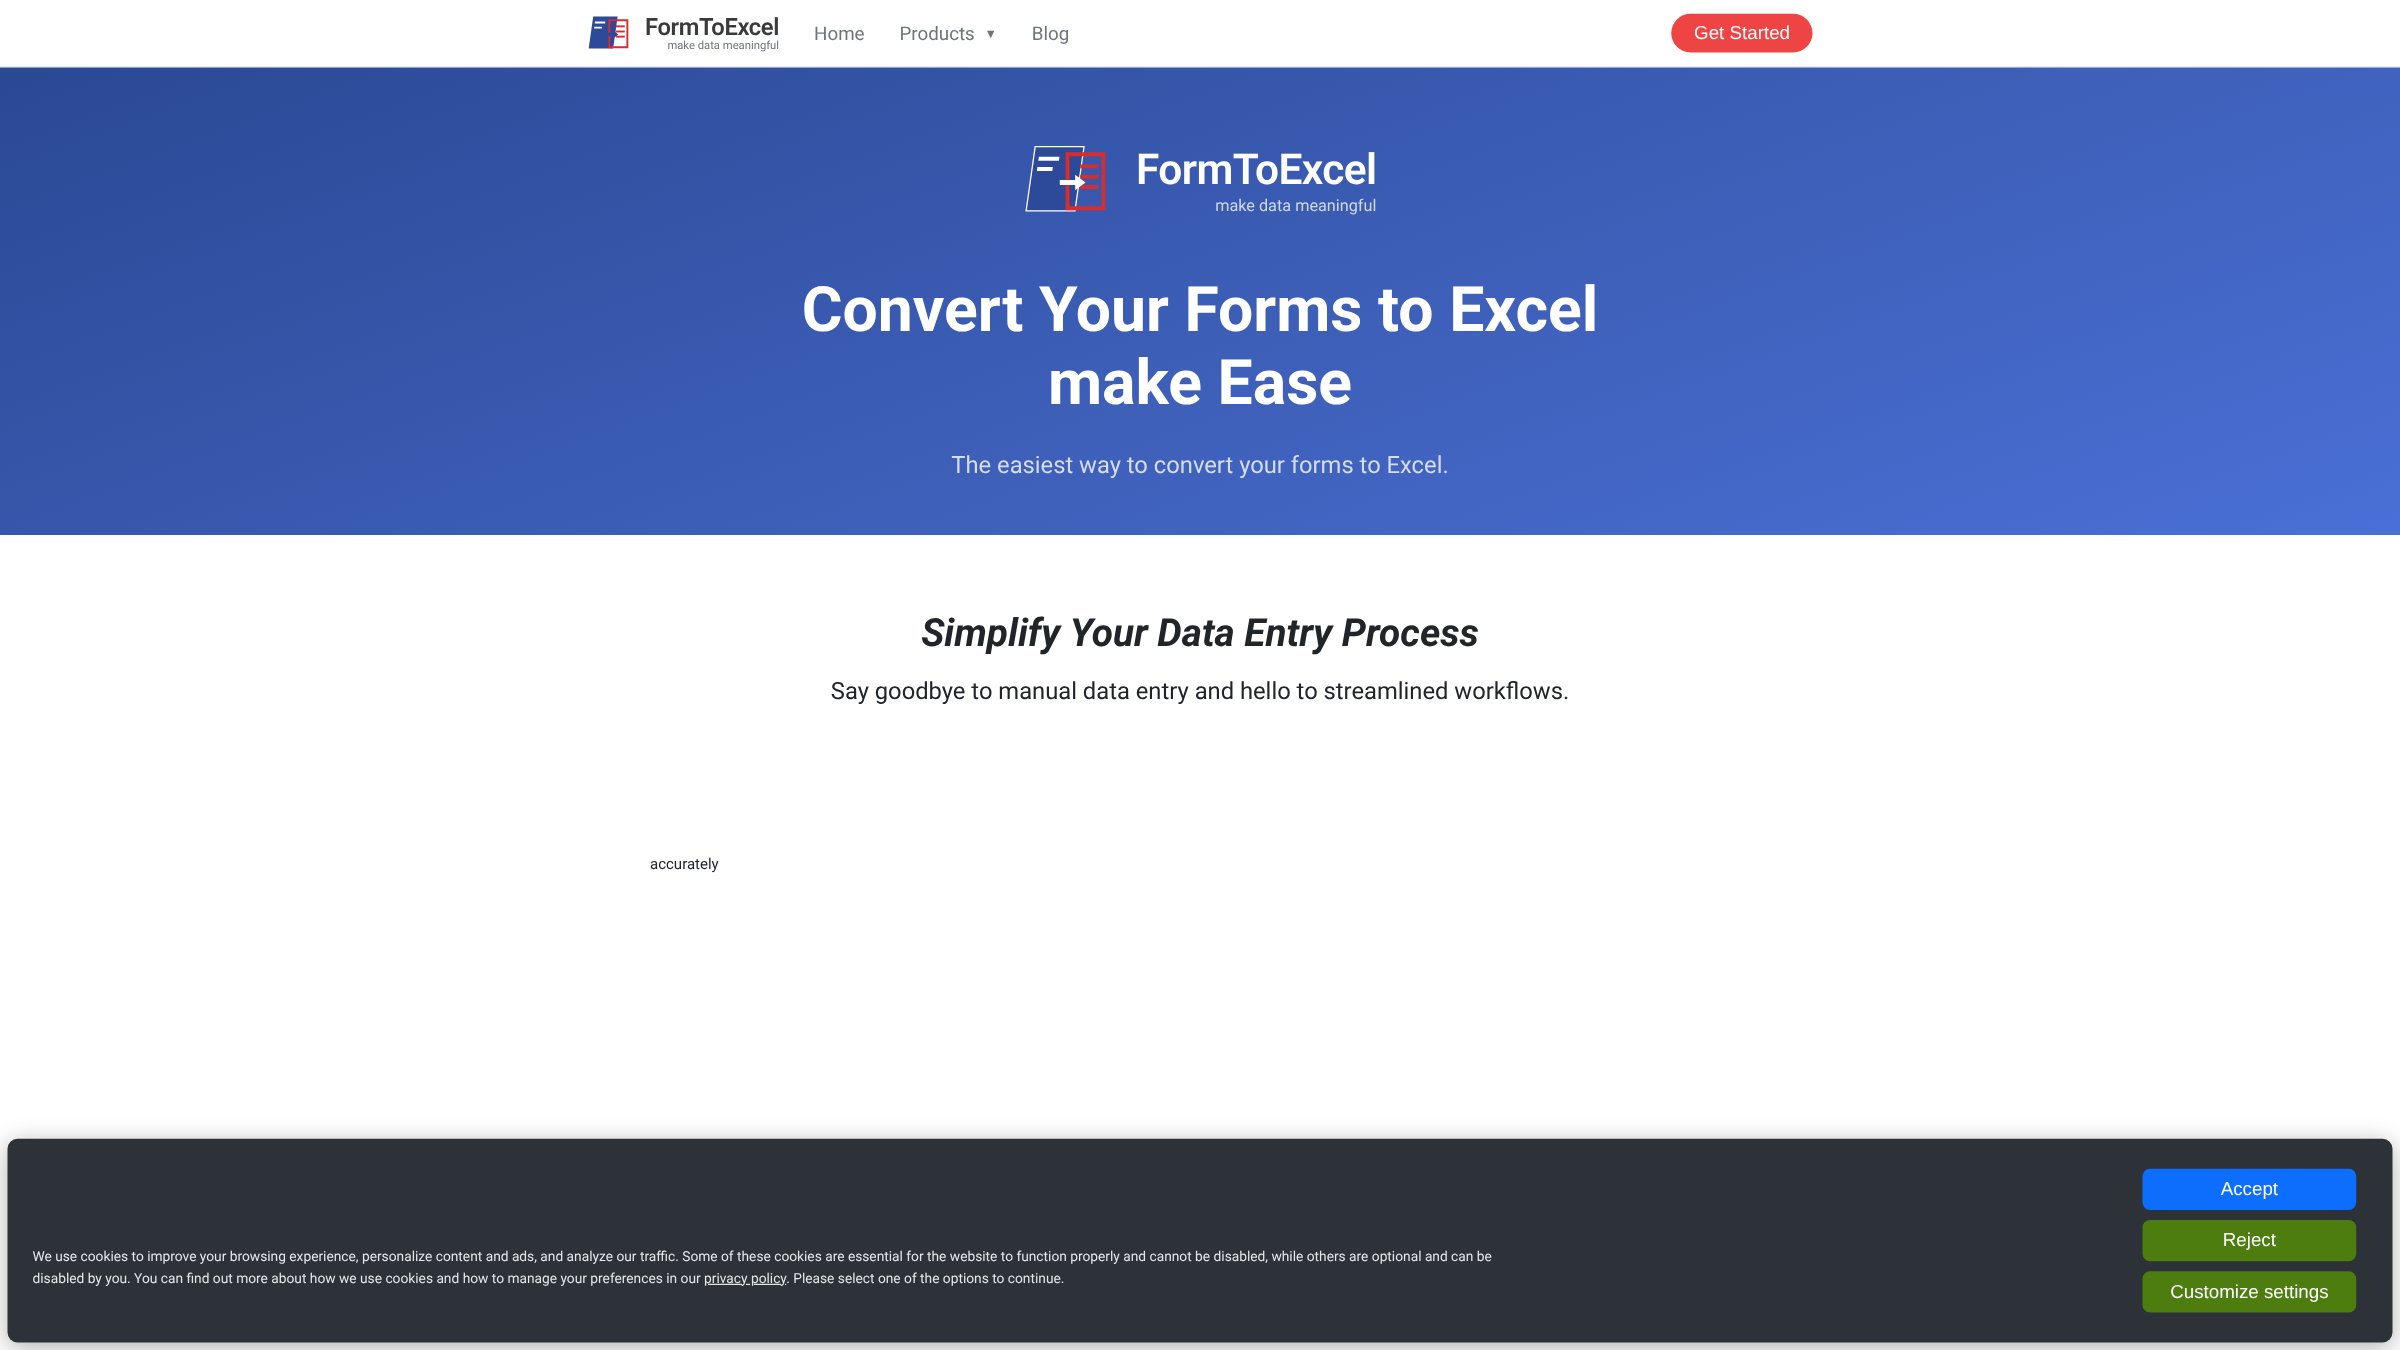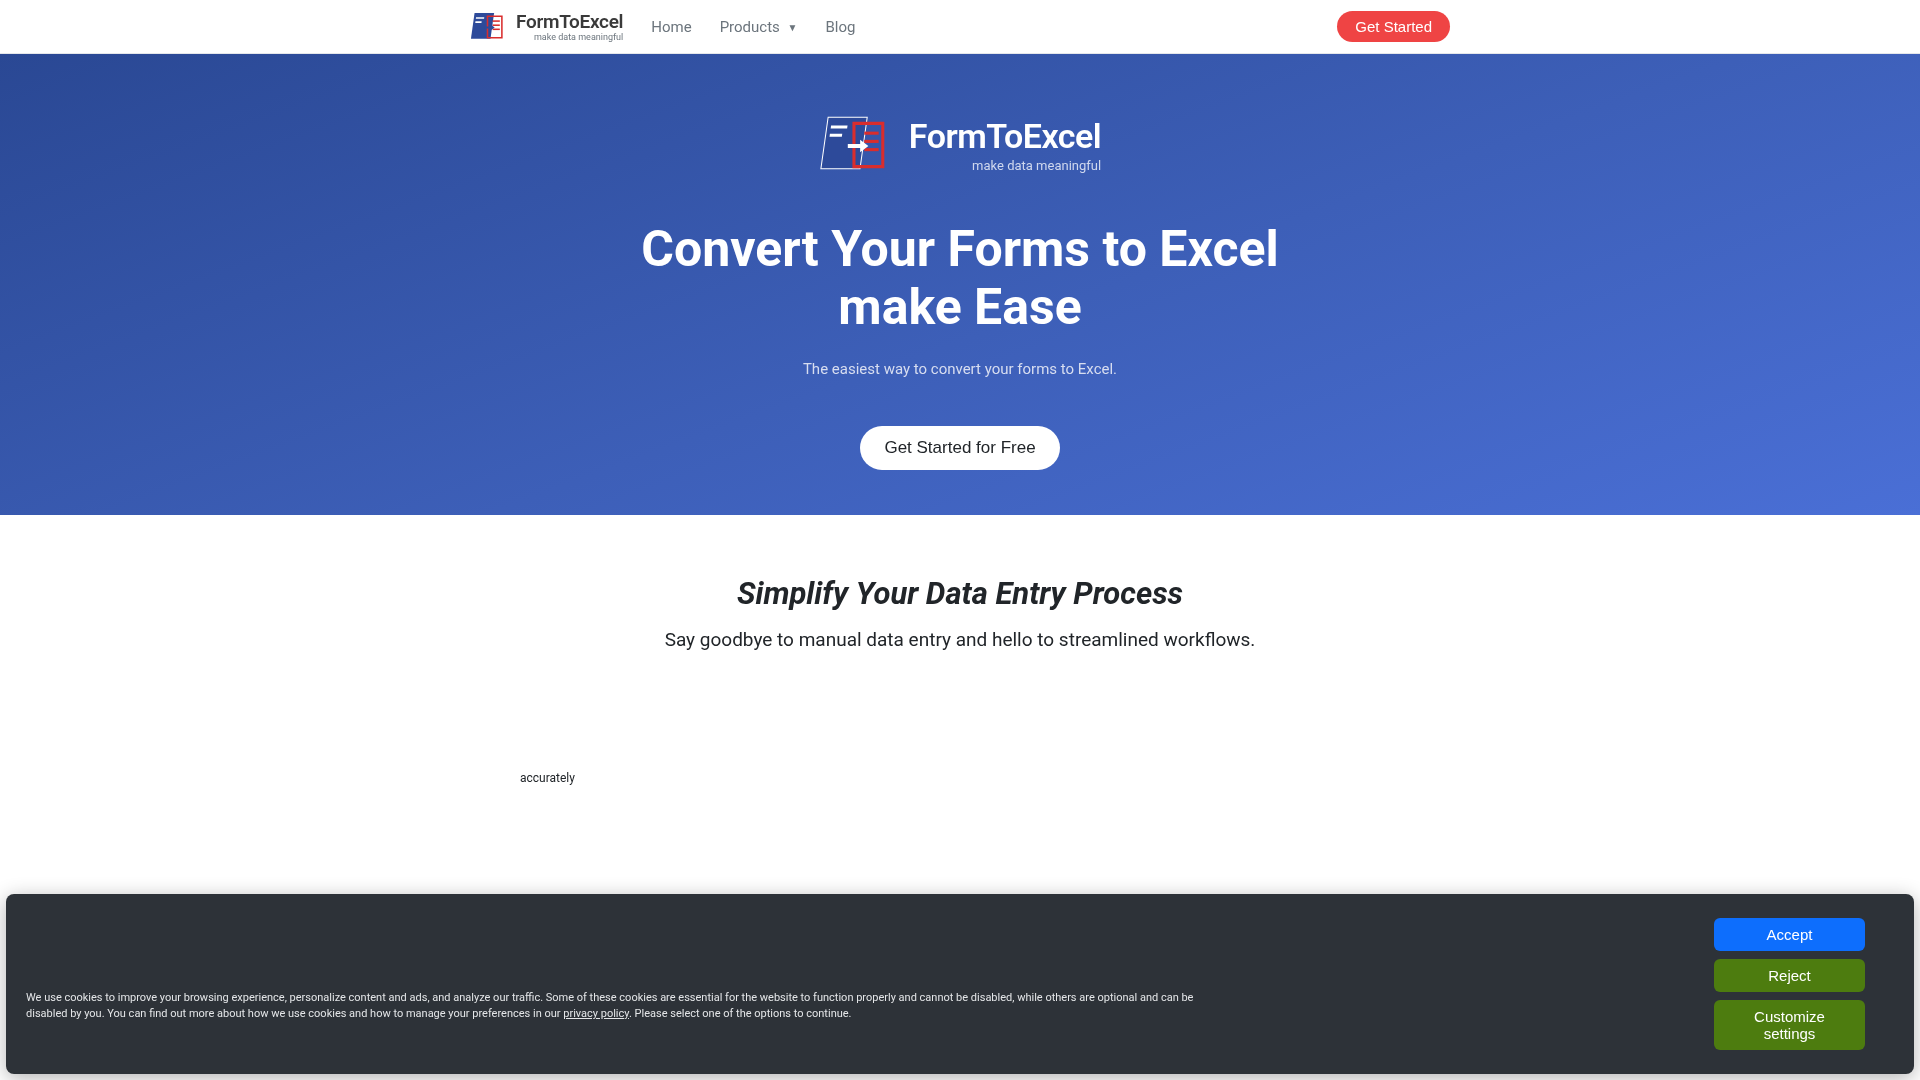--- a/index.html
+++ b/index.html
@@ -20,21 +20,21 @@
   .logo-small-title { font-size: 19px; font-weight: 600; color: #3a3a3a; letter-spacing: -0.3px; }
   .logo-small-tag { font-size: 9px; color: #6c757d; align-self: flex-end; margin-top: 2px; }
 
   
   .hero { background: linear-gradient(160deg, #2a4894 0%, #3d5fb8 55%, #4a6fd6 100%); color: #fff; text-align: center; padding: 55px 20px 45px; }
   .hero-logo { display: inline-flex; align-items: center; gap: 18px; margin-bottom: 40px; }
   .hero-logo-text { display: flex; flex-direction: column; align-items: flex-start; line-height: 1; }
   .hero-logo-title { font-size: 34px; font-weight: 600; color: #fff; letter-spacing: -0.5px; }
   .hero-logo-tag { font-size: 13px; color: #cfd8ee; margin-top: 6px; align-self: flex-end; }
   .hero-headline { font-size: 50px; font-weight: 700; line-height: 1.15; max-width: 640px; margin: 0 auto 24px; }
-  .hero-sub { font-size: 15px; color: #d7ddf0; margin-bottom: 48px; }
+  .hero-sub { font-size: 19px; color: #d7ddf0; }
   .btn-light { background: #fff; color: #212529; border: none; border-radius: 22px; padding: 12px 24px; font-size: 17px; cursor: pointer; }
 
   
   .section { text-align: center; padding: 60px 20px 40px; }
   .section-title { font-size: 31px; font-weight: 700; margin-bottom: 16px; font-style: italic; }
   .section-sub { font-size: 19px; color: #212529; }
 
   
   .features { max-width: 980px; margin: 80px auto 0; padding: 0 20px; text-align: left; }
   .feature-text { font-size: 12px; color: #212529; max-width: 260px; margin-left: 30px; }
@@ -43,21 +43,21 @@
   .cookie-banner {
     position: fixed; left: 6px; right: 6px; bottom: 6px;
     background: #2d3238; color: #e4e6e8; border-radius: 8px;
     display: flex; align-items: center; justify-content: space-between;
     padding: 24px 20px; gap: 40px;
     box-shadow: 0 4px 20px rgba(0,0,0,0.3);
   }
   .cookie-text { font-size: 11px; line-height: 1.5; max-width: 1180px; margin-top: 44px; }
   .cookie-text a { color: #e4e6e8; text-decoration: underline; }
   .cookie-buttons { display: flex; flex-direction: column; gap: 8px; min-width: 180px; }
-  .cookie-btn { border: none; border-radius: 6px; padding: 8px 16px; font-size: 15px; cursor: pointer; width: 151px; }
+  .cookie-btn { border: none; border-radius: 6px; padding: 8px 16px; font-size: 15px; cursor: pointer; width: 171px; }
   .cookie-accept { background: #0d6efd; color: #fff; }
   .cookie-reject, .cookie-customize { background: #4d7c0f; color: #fff; }
 
   
   .doc-icon { flex-shrink: 0; }
 </style>
 </head>
 <body>
 
 <nav class="navbar">
@@ -108,21 +108,20 @@
       <path d="M28 34 L40 34 L40 30 L48 36 L40 42 L40 38 L28 38 Z" fill="#fff"></path>
     </svg>
     <span class="hero-logo-text">
       <span class="hero-logo-title">FormToExcel</span>
       <span class="hero-logo-tag">make data meaningful</span>
     </span>
   </div>
 
   <h1 class="hero-headline">Convert Your Forms to Excel make Ease</h1>
   <p class="hero-sub">The easiest way to convert your forms to Excel.</p>
-  <button class="btn-light">Get Started for Free</button>
 </section>
 
 <section class="section">
   <h2 class="section-title">Simplify Your Data Entry Process</h2>
   <p class="section-sub">Say goodbye to manual data entry and hello to streamlined workflows.</p>
 </section>
 
 <div class="features">
   <p class="feature-text">accurately</p>
 </div>

